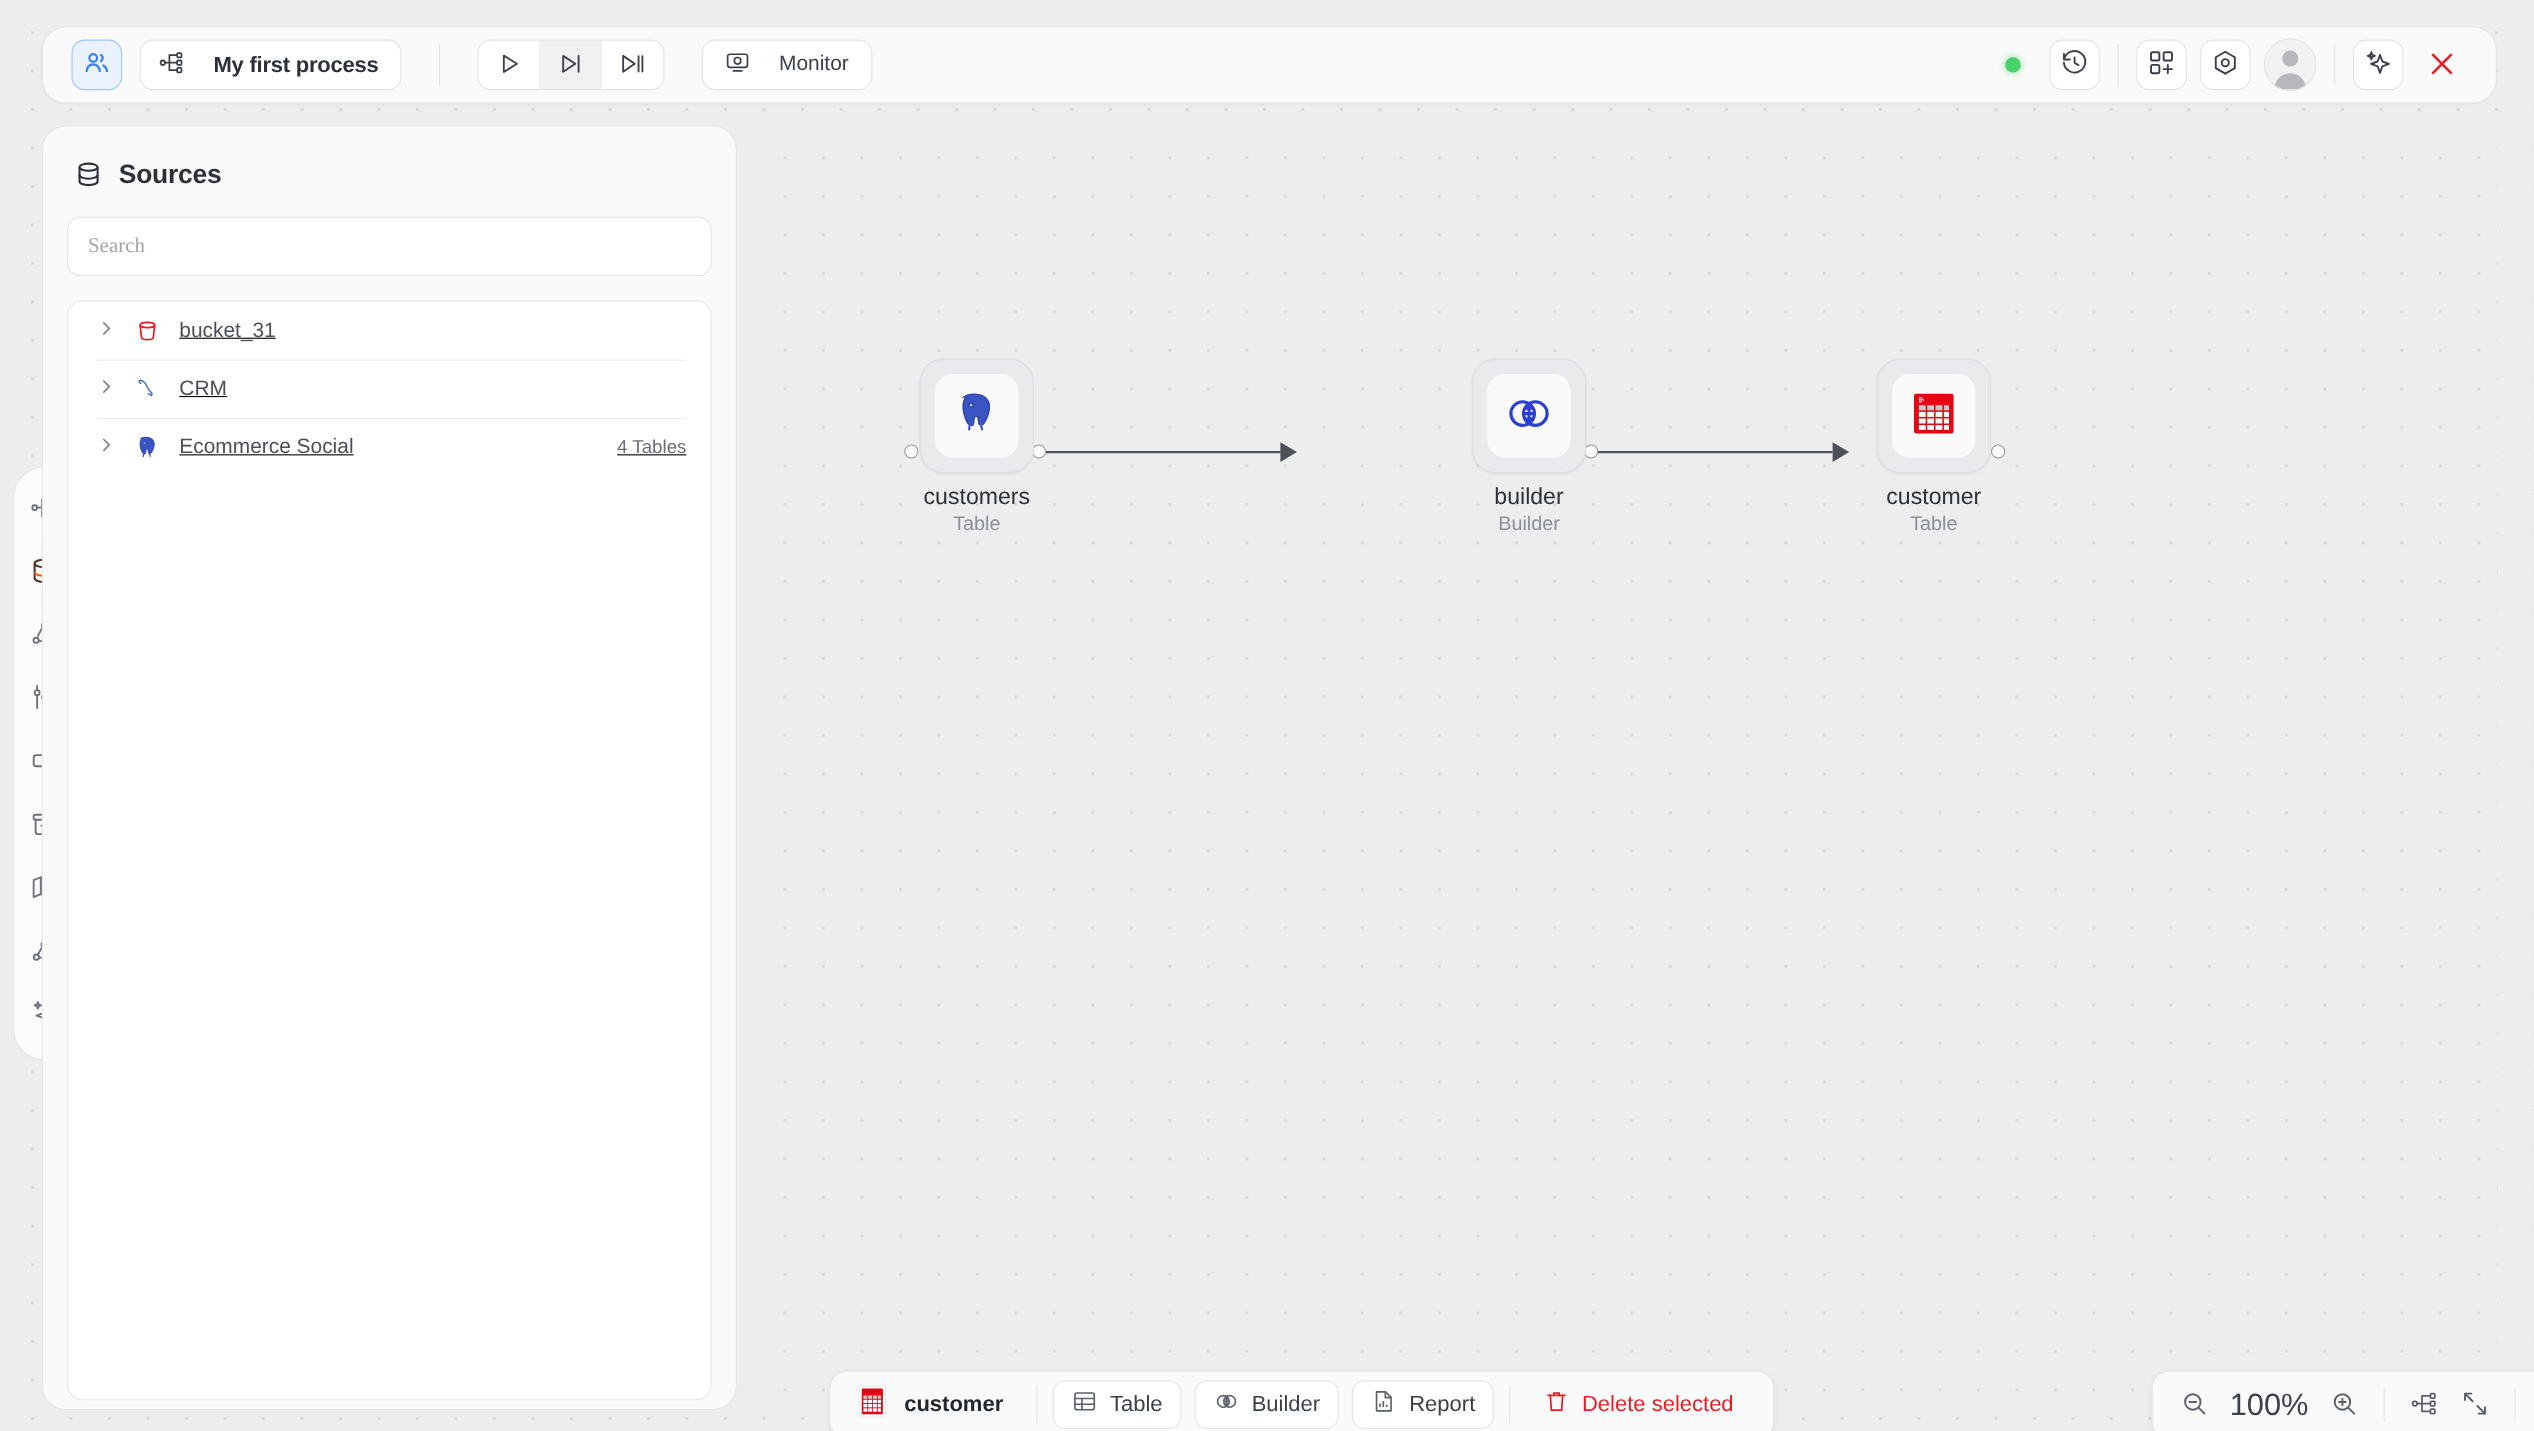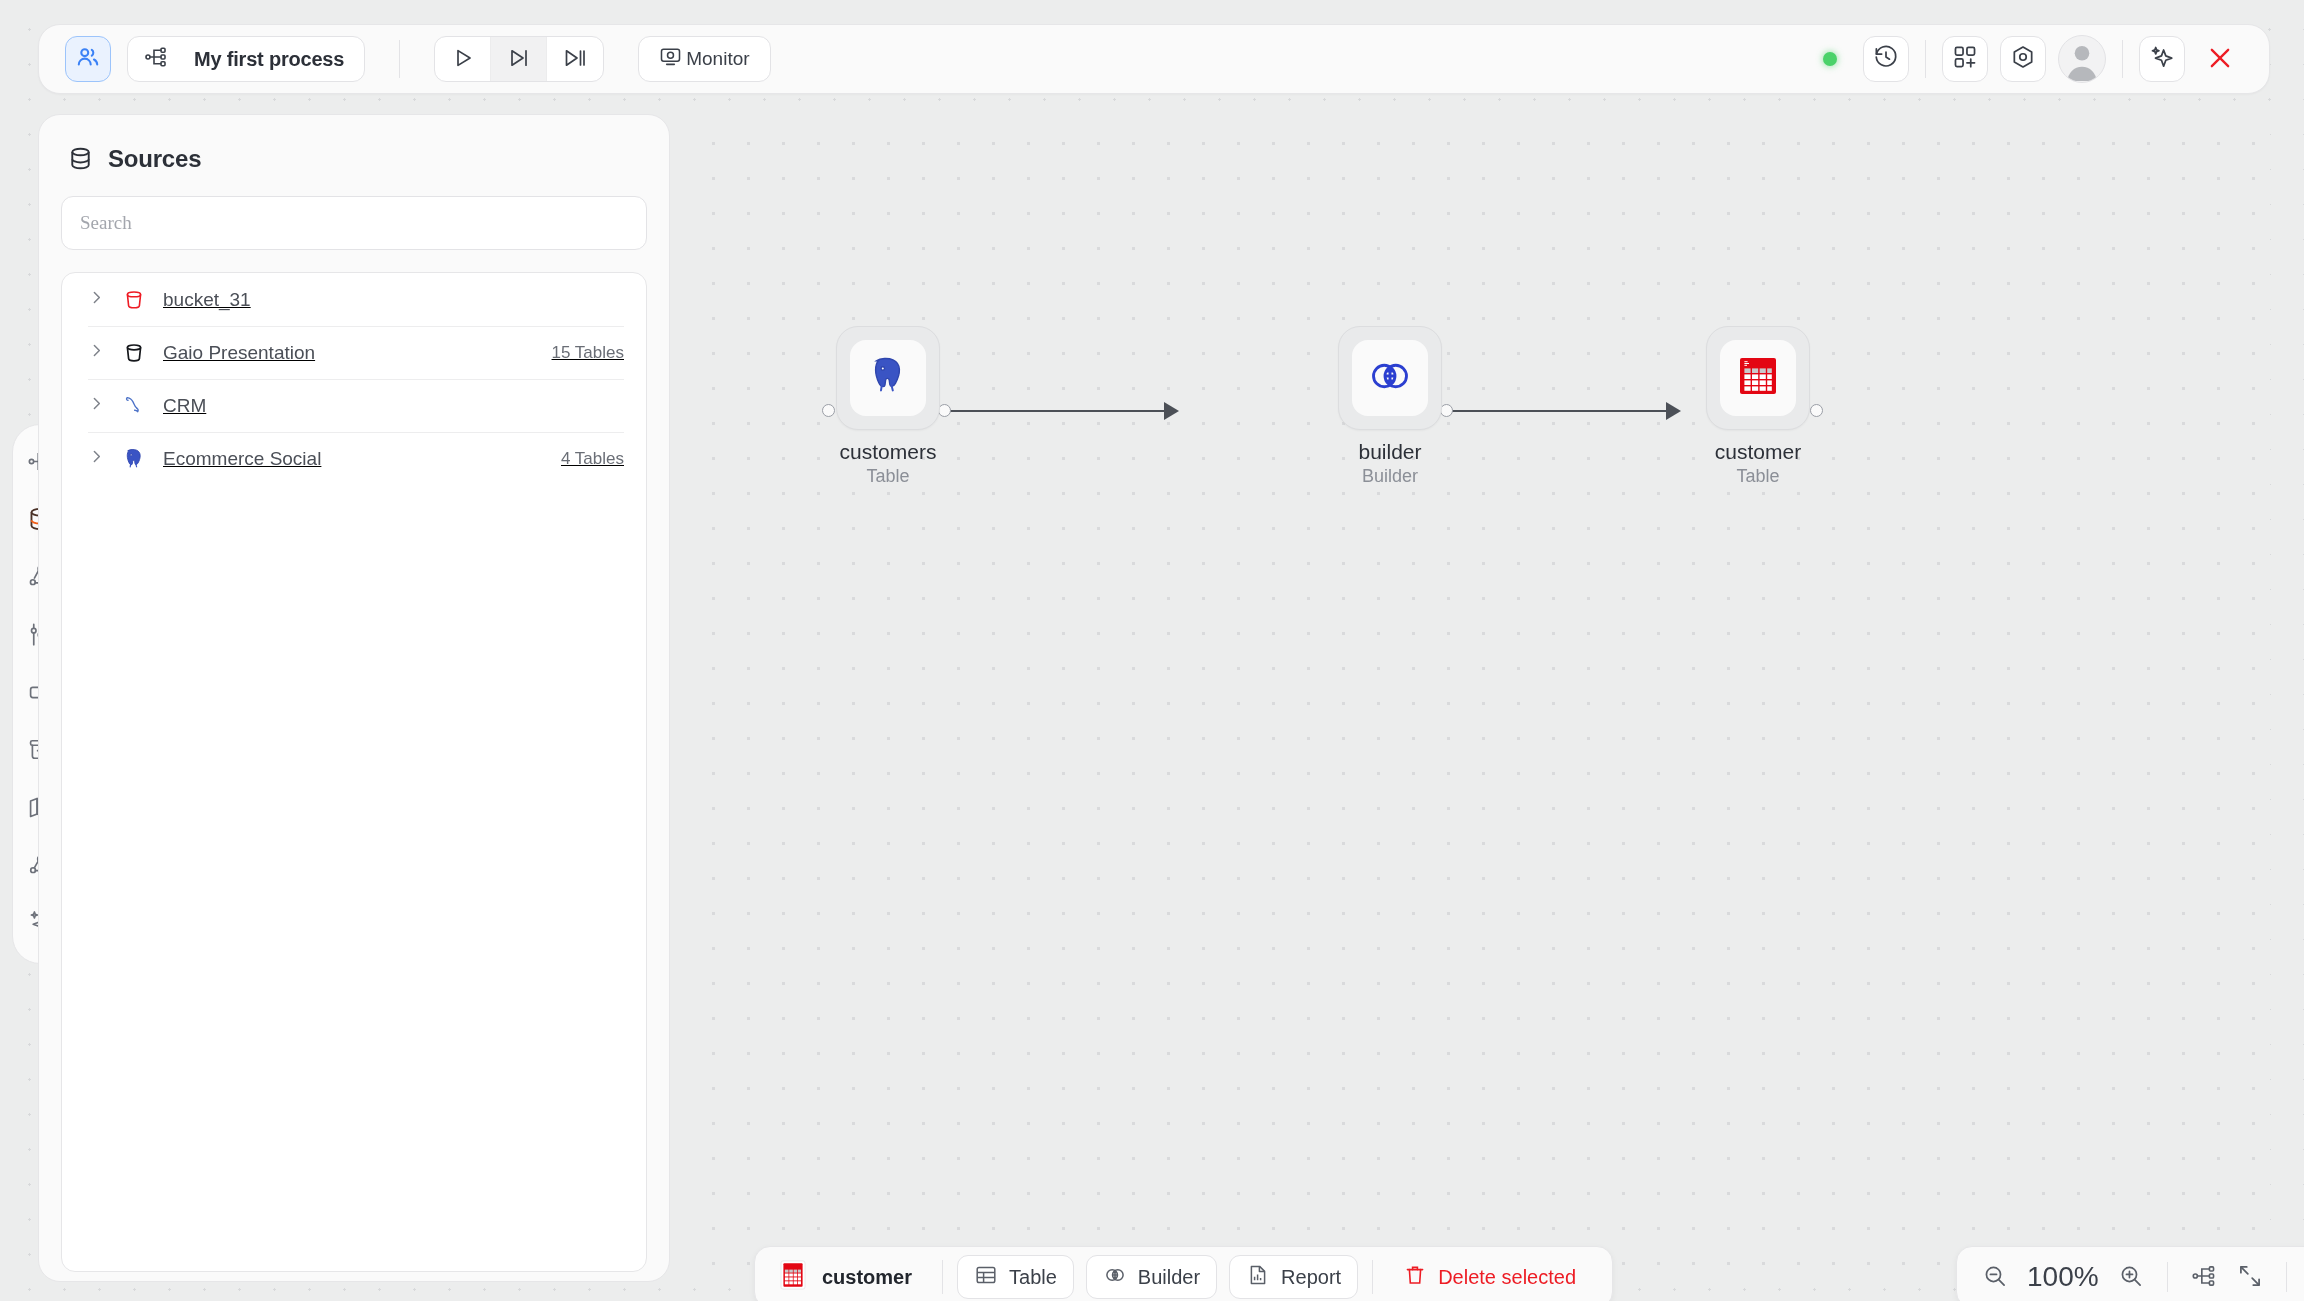--- a/index.html
+++ b/index.html
@@ -66,21 +66,21 @@
   }
   .seg > button {
     width: 56px; height: 100%;
     border: 0; background: transparent; cursor: pointer;
     display: flex; align-items: center; justify-content: center;
     border-right: 1px solid #ececed;
   }
   .seg > button:last-child { border-right: 0; }
   .seg > button.active { background: #f1f1f2; }
   .monitor-btn {
-    height: 46px; display: flex; align-items: center; gap: 4px;
+    height: 46px; display: flex; align-items: center; gap: 26px;
     padding: 0 20px; margin-left: 18px;
     background: #fff; border: 1px solid #e3e3e6; border-radius: 12px;
     cursor: pointer;
   }
   .monitor-btn span { font-size: 19px; color: #3b4049; }
   .tb-right { margin-left: auto; display: flex; align-items: center; gap: 12px; }
   .status-dot {
     width: 14px; height: 14px; border-radius: 50%;
     background: #4ad26a; box-shadow: 0 0 7px rgba(74,210,106,.7);
     margin-right: 14px;
@@ -474,35 +474,20 @@
         <span class="src-icon">
           <svg width="24" height="24" viewBox="0 0 24 24" fill="none" stroke="#ee1c25" stroke-width="1.6">
             <ellipse cx="12" cy="6.4" rx="6.6" ry="2.4"></ellipse>
             <path d="M5.4 6.4 6.6 17.6c.1 1.2 2.6 2.2 5.4 2.2s5.3-1 5.4-2.2L18.6 6.4"></path>
           </svg>
         </span>
         <span class="name">bucket_31</span>
         <span class="count"></span>
       </div>
 
-      <div class="source-row">
-        <span>
-          <svg width="17" height="17" viewBox="0 0 24 24" fill="none" stroke="#7e828a" stroke-width="2.1" stroke-linecap="round" stroke-linejoin="round">
-              <path d="M9 5l7 7-7 7"></path>
-            </svg>
-        </span>
-        <span class="src-icon">
-          <svg width="24" height="24" viewBox="0 0 24 24" fill="none" stroke="#16181c" stroke-width="1.7">
-            <ellipse cx="12" cy="6.4" rx="6.6" ry="2.4"></ellipse>
-            <path d="M5.4 6.4 6.6 17.6c.1 1.2 2.6 2.2 5.4 2.2s5.3-1 5.4-2.2L18.6 6.4"></path>
-          </svg>
-        </span>
-        <span class="name">Gaio Presentation</span>
-        <span class="count">15 Tables</span>
-      </div>
 
       <div class="source-row">
         <span>
           <svg width="17" height="17" viewBox="0 0 24 24" fill="none" stroke="#7e828a" stroke-width="2.1" stroke-linecap="round" stroke-linejoin="round">
               <path d="M9 5l7 7-7 7"></path>
             </svg>
         </span>
         <span class="src-icon">
           <svg width="25" height="25" viewBox="0 0 24 24" fill="none" stroke="#4f74c8" stroke-width="1.3" stroke-linecap="round" stroke-linejoin="round">
             <path d="M5.2 4.4c2.4.4 4.3 2.1 5.5 4.4 1 2 1.4 4.2 3.4 5.6"></path>

